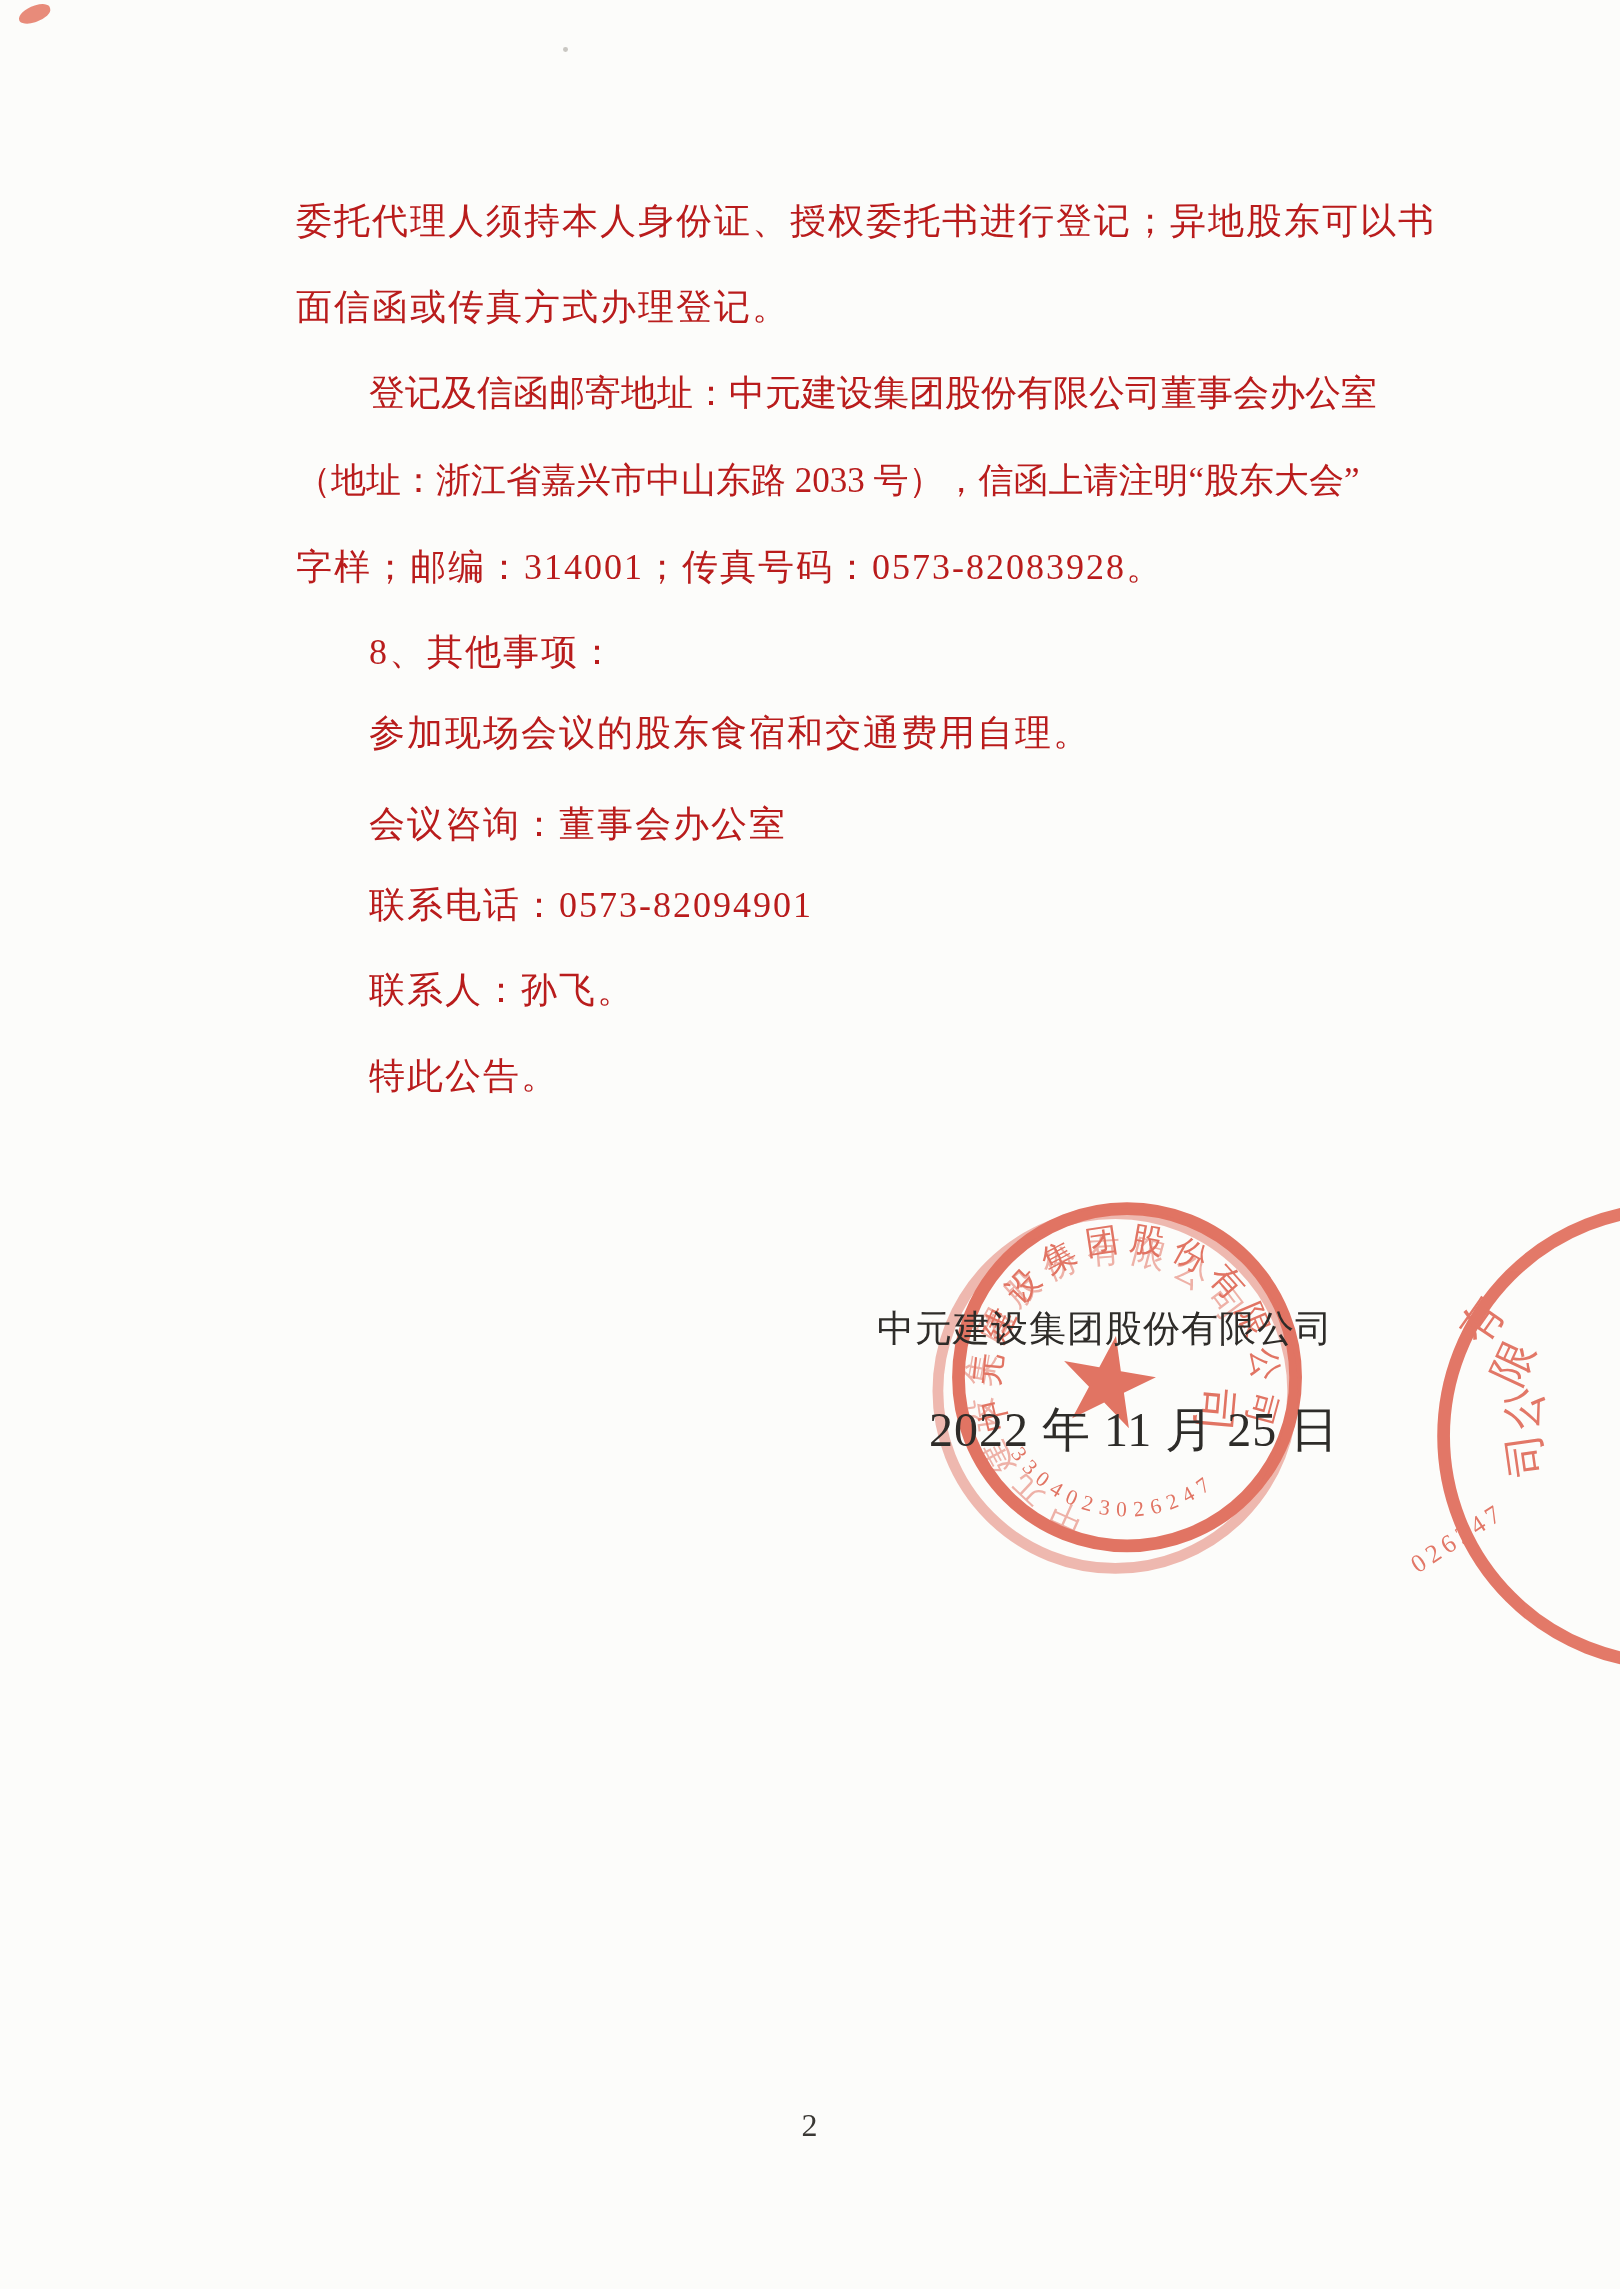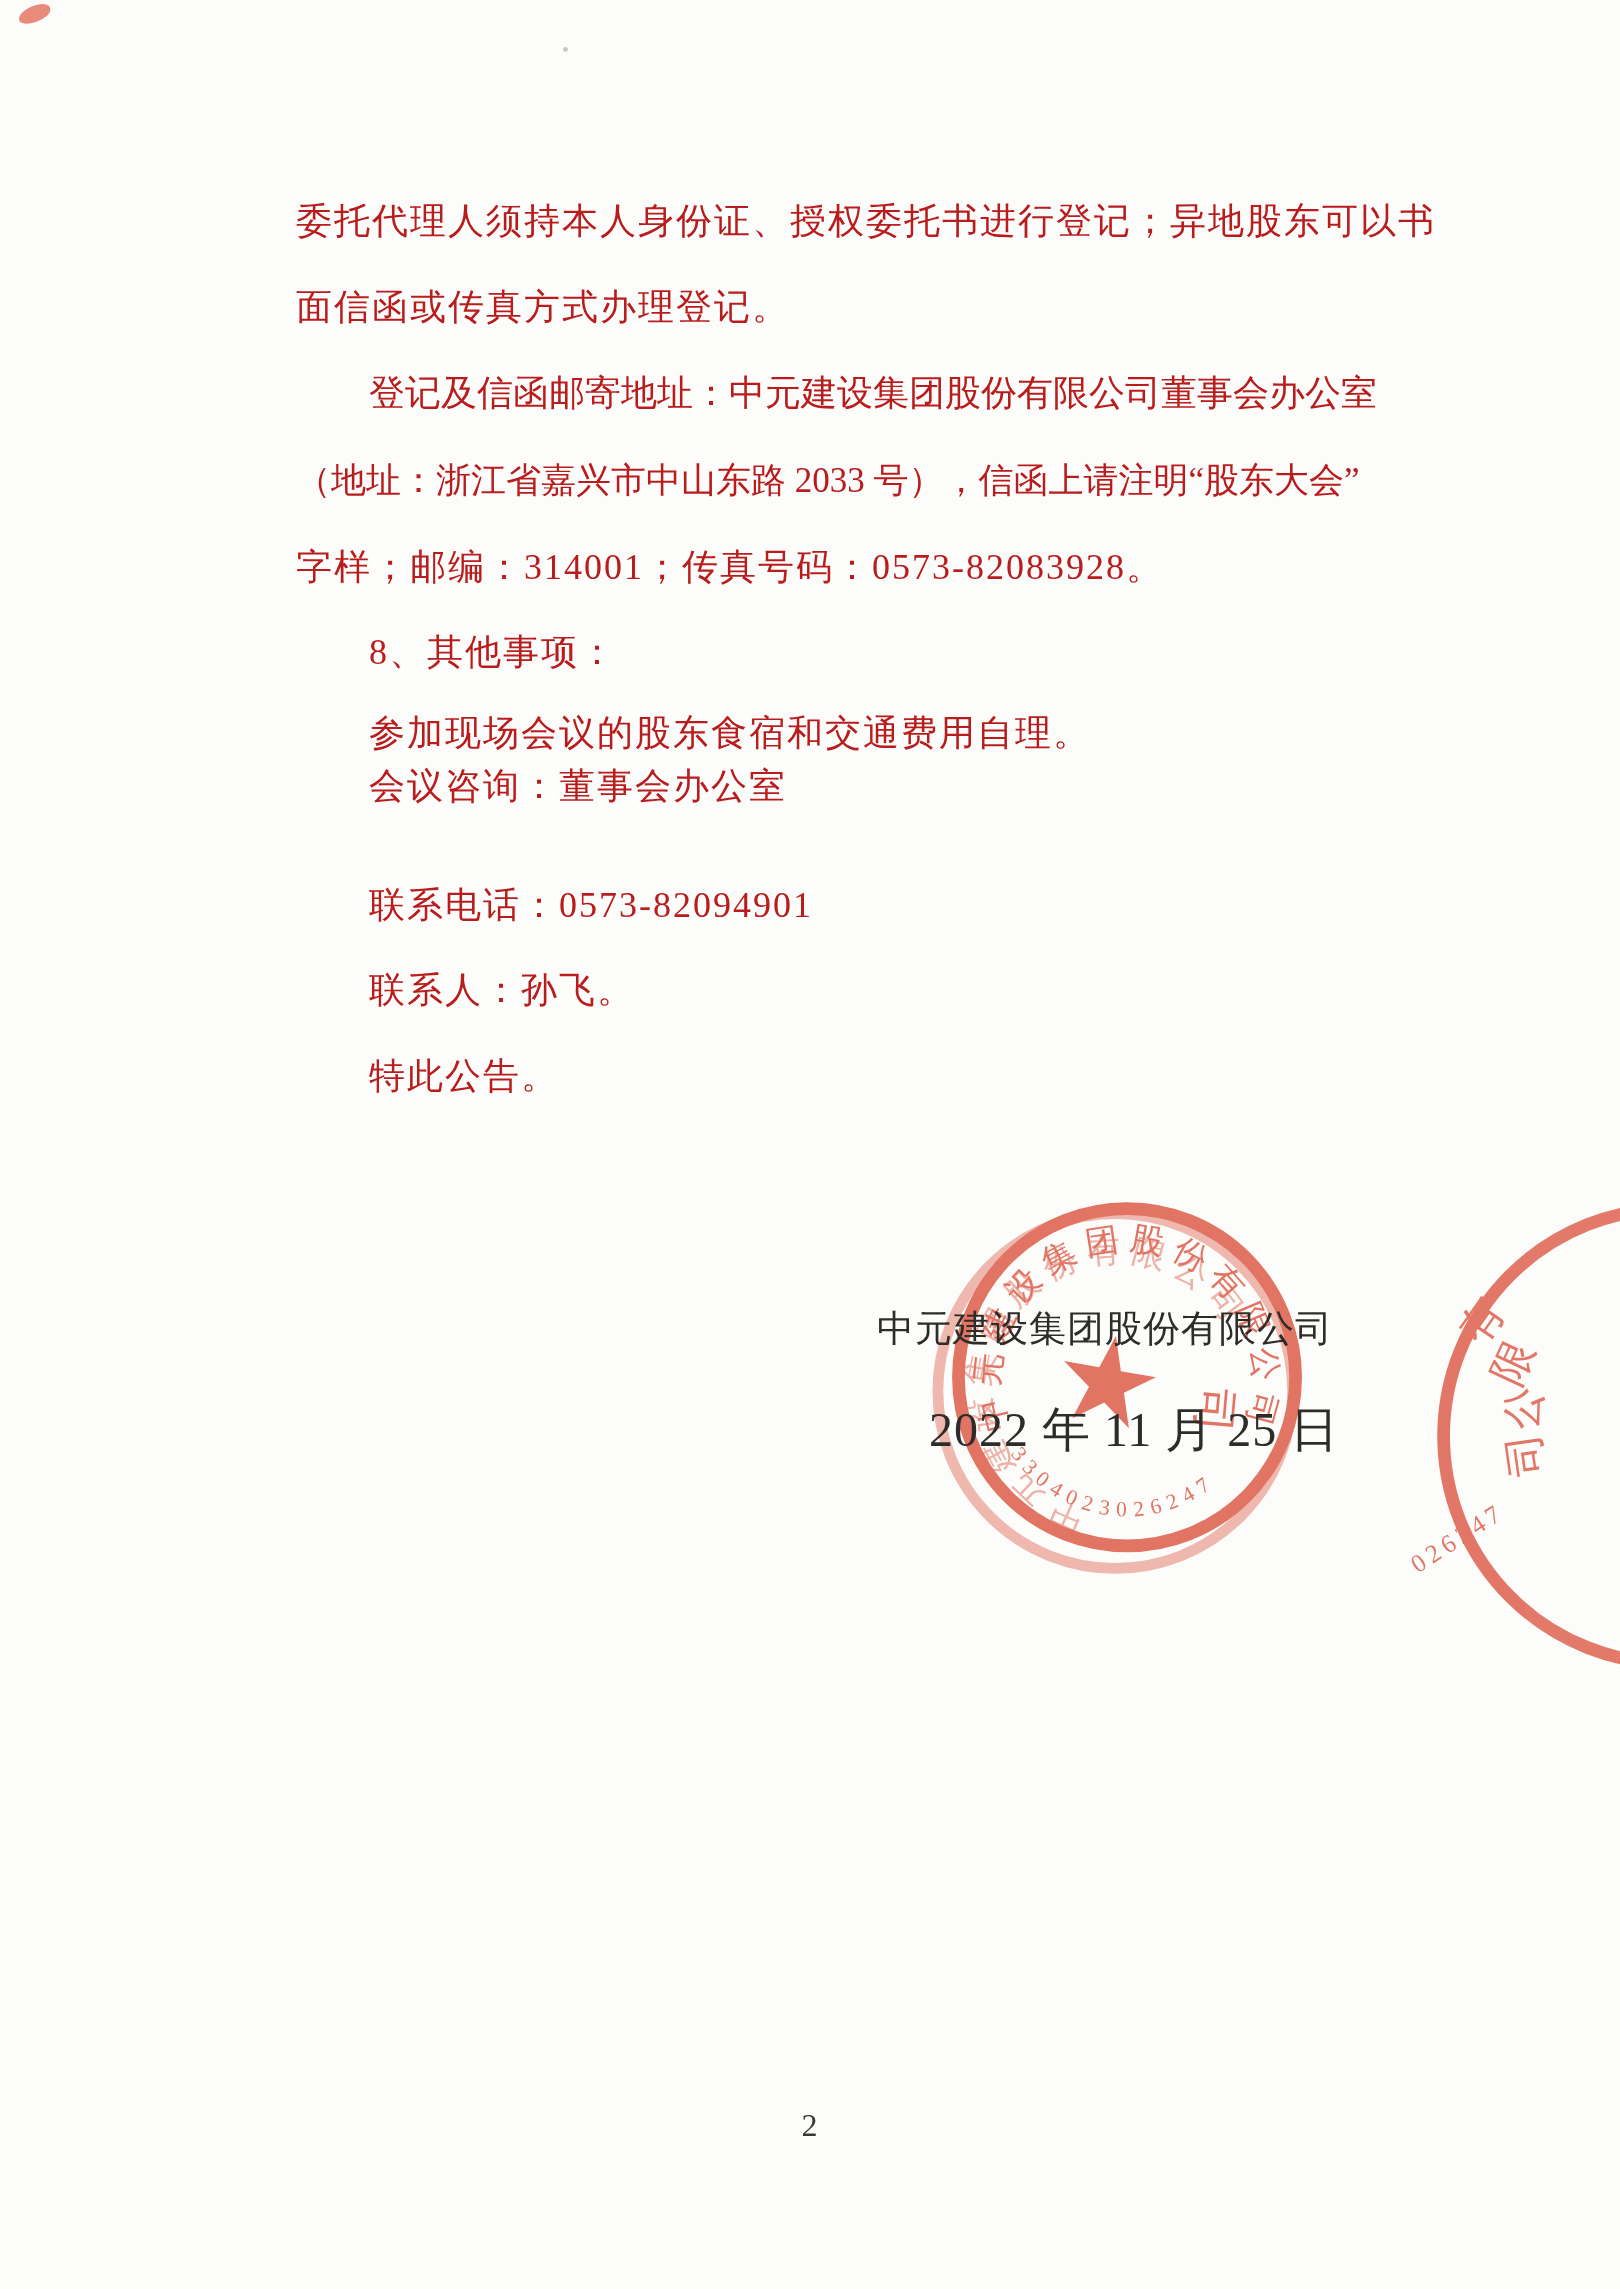--- a/index.html
+++ b/index.html
@@ -59,21 +59,21 @@
   <div class="speck-red"></div>
   <div class="speck-gray"></div>
 
   <div class="doc-line" style="top:201px;">委托代理人须持本人身份证、授权委托书进行登记；异地股东可以书</div>
   <div class="doc-line indent" style="top:373px; letter-spacing:0;">登记及信函邮寄地址：中元建设集团股份有限公司董事会办公室</div>
   <div class="doc-line" style="top:287px;">面信函或传真方式办理登记。</div>
   <div class="doc-line" style="top:461px; letter-spacing:0; font-size:35px;">（地址：浙江省嘉兴市中山东路 2033 号），信函上请注明“股东大会”</div>
   <div class="doc-line" style="top:547px;">字样；邮编：314001；传真号码：0573-82083928。</div>
   <div class="doc-line indent" style="top:632px;">8、其他事项：</div>
   <div class="doc-line indent" style="top:713px;">参加现场会议的股东食宿和交通费用自理。</div>
-  <div class="doc-line indent" style="top:766px;">会议咨询：董事会办公室</div>
+  <div class="doc-line indent" style="top:804px;">会议咨询：董事会办公室</div>
   <div class="doc-line indent" style="top:885px;">联系电话：0573-82094901</div>
   <div class="doc-line indent" style="top:970px;">联系人：孙飞。</div>
   <div class="doc-line indent" style="top:1056px;">特此公告。</div>
 
   <svg class="seal-layer" viewBox="0 0 1653 2336">
     <g opacity="0.82" fill="#dc5743" stroke="none" font-family="Liberation Serif, DejaVu Serif, serif">
 
       <circle cx="1150" cy="1405" r="172" fill="none" stroke="#dc5743" stroke-width="13"></circle>
       <circle cx="1138" cy="1419" r="181" fill="none" stroke="#dc5743" stroke-width="11" opacity="0.5"></circle>
 

